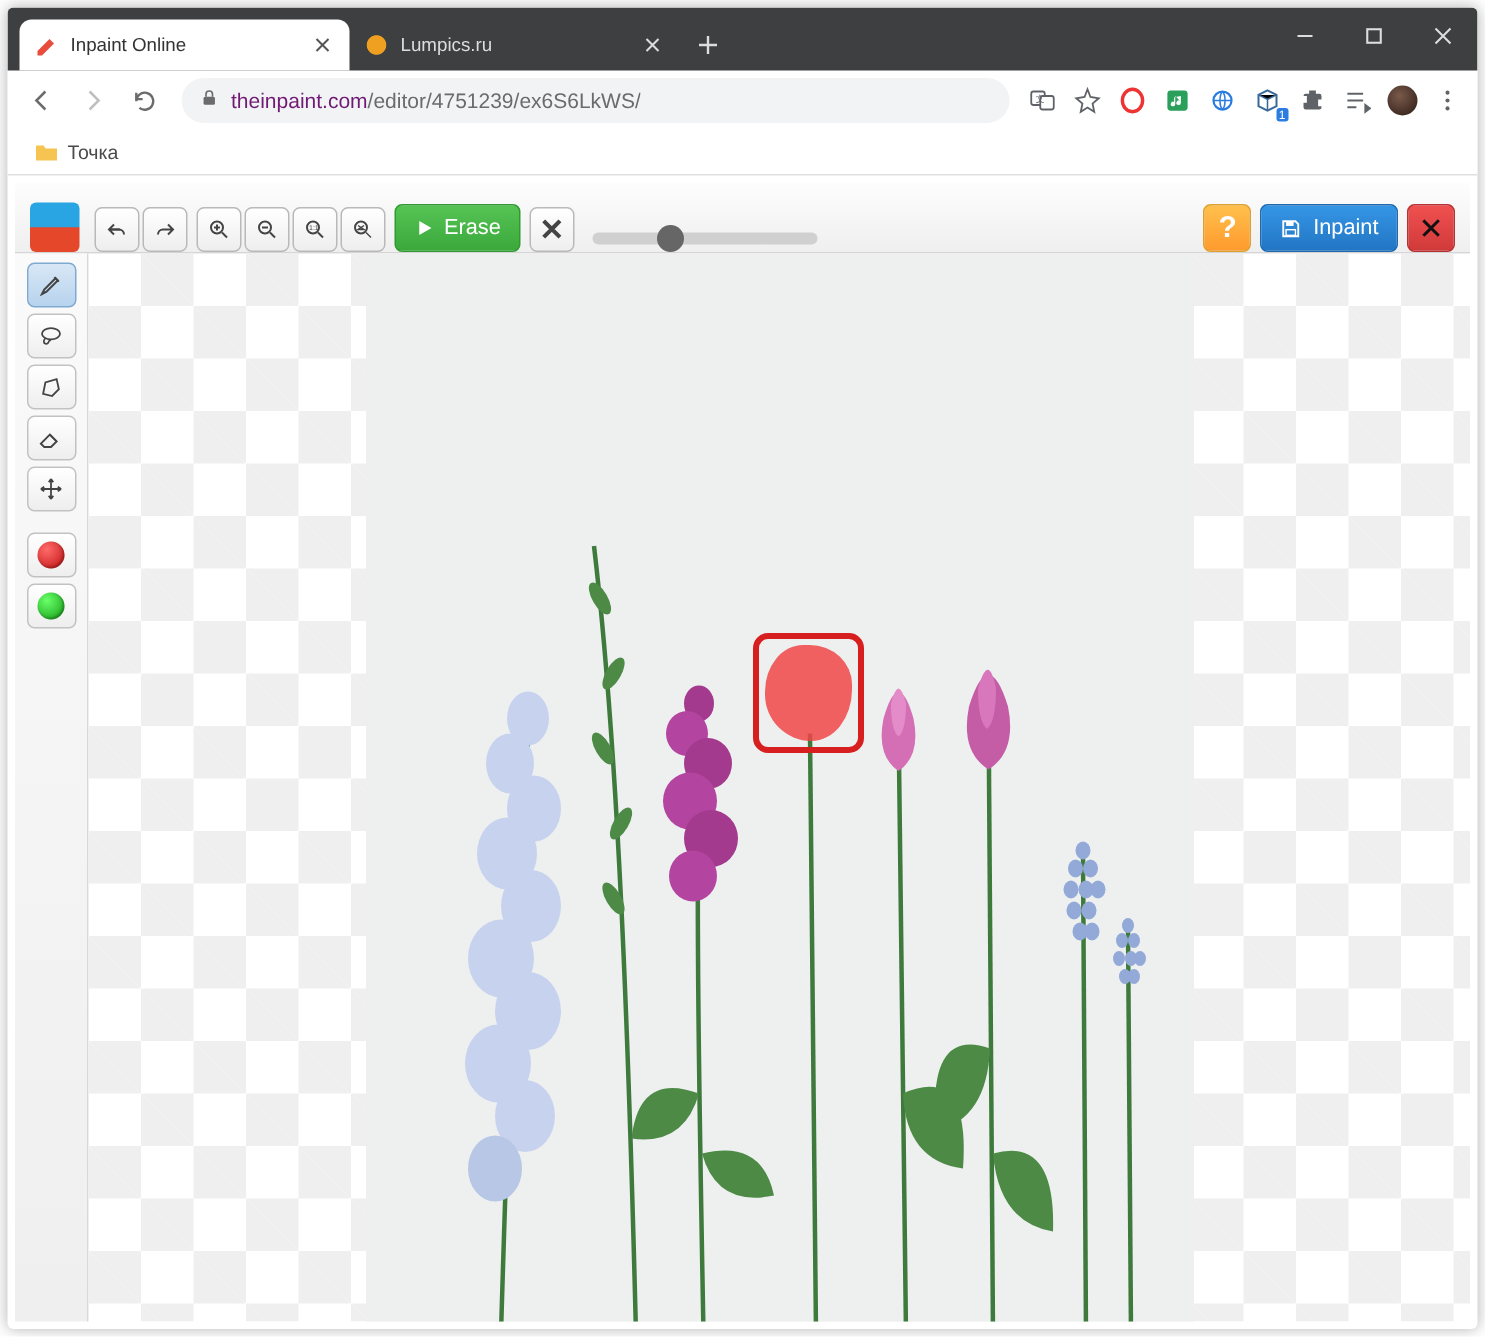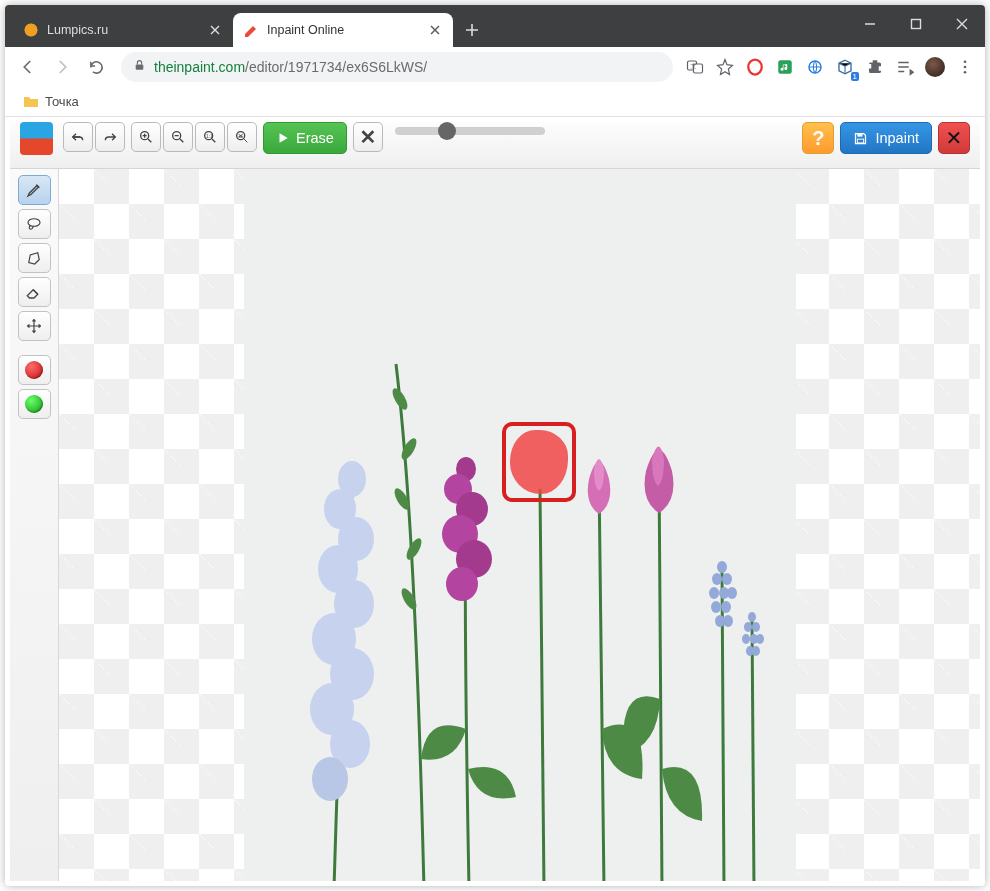--- a/index.html
+++ b/index.html
@@ -16,29 +16,29 @@
 .addtab{width:26px;height:26px;display:flex;align-items:center;justify-content:center;color:#ddd;margin-left:6px;align-self:center}
 .winbtns{position:absolute;right:0;top:0;display:flex}
 .winbtn{width:46px;height:38px;display:flex;align-items:center;justify-content:center;color:#ddd}
 .winbtn svg{width:12px;height:12px}
 .addrbar{height:40px;background:#fff;display:flex;align-items:center;padding:0 8px;gap:4px}
 .navbtn{width:30px;height:30px;display:flex;align-items:center;justify-content:center;color:#6b6b6b;border-radius:50%;cursor:pointer}
 .navbtn.disabled{color:#bfbfbf}
 .addr{flex:1;height:30px;background:#f1f3f4;border-radius:15px;display:flex;align-items:center;padding:0 12px;font-size:14px;color:#6b6b6b;gap:8px;margin:0 6px}
 .addr .lock{color:#6b6b6b}
 .addr .url{white-space:nowrap;overflow:hidden}
-.addr .dom{color:#15803d}
+.addr .dom{color:#701a75}
 .exticons{display:flex;align-items:center;gap:6px}
 .ext{width:24px;height:24px;display:flex;align-items:center;justify-content:center;color:#5f6368;position:relative}
 .bookmarkbar{height:30px;background:#fff;border-bottom:1px solid #e0e0e0;display:flex;padding:0 10px;font-size:13px;color:#4b4b4b}
 .bm{display:flex;align-items:center;gap:6px;padding:3px 8px;border-radius:4px}
 .bm .folder{width:16px;height:16px}
 
 .app{position:absolute;left:5px;right:5px;top:117px;bottom:5px;background:#fff}
-.app-toolbar{height:47px;background:linear-gradient(#fdfdfd,#efefef);border-bottom:1px solid #d5d5d5;display:flex;align-items:flex-start;padding:0 10px;gap:6px}
+.app-toolbar{height:47px;background:linear-gradient(#fdfdfd,#efefef);border-bottom:1px solid #d5d5d5;display:flex;align-items:flex-end;padding:0 10px;gap:6px}
 .tool-logo{width:33px;height:33px;border-radius:4px;background:linear-gradient(#2aa5e4 49%,#e4472a 51%);margin-right:4px}
 .btngrp{display:flex;gap:2px}
 .tbtn{width:30px;height:30px;border:1px solid #b9b9b9;border-radius:5px;background:linear-gradient(#fff,#eee);display:flex;align-items:center;justify-content:center;color:#444;cursor:pointer}
 .tbtn svg{width:16px;height:16px}
 .erase{height:32px;padding:0 12px;border:1px solid #2f9a2f;border-radius:5px;background:linear-gradient(#55c455,#3aa83a);color:#fff;font-size:14.5px;font-weight:500;display:flex;align-items:center;gap:6px;cursor:pointer}
 .erase svg{width:14px;height:14px;fill:#fff}
 .slider{width:150px;height:18px;display:flex;align-items:center;margin-left:6px}
 .slider .track{width:100%;height:8px;border-radius:4px;background:#d0d0d0;position:relative}
 .slider .thumb{position:absolute;top:-5px;left:29%;width:18px;height:18px;border-radius:50%;background:#666}
 .sp{flex:1}
@@ -64,37 +64,37 @@
 .delph{fill:#c7d3ee}
 .mark{position:absolute;left:258px;top:253px;width:74px;height:80px;border:4px solid #d81f1f;border-radius:10px}
 .mark .blob{position:absolute;inset:4px;border-radius:45% 50% 48% 55%/50% 42% 55% 50%;background:rgba(240,70,70,.85)}
 </style>
 </head>
 <body>
 <div class="outer-shadow">
 
 <div class="titlebar">
   <div class="tabs">
-    <div class="tab">
-      <span class="fav" style="background:radial-gradient(circle,#f0a020 55%,transparent 60%)"></span>
-      <span class="title">Lumpics.ru</span>
-      <span class="tclose">
-            <svg viewBox="0 0 10 10">
-              <path d="M1 1l8 8M9 1l-8 8" stroke="currentColor" stroke-width="1.4"></path>
-            </svg>
-          </span>
-    </div>
     <div class="tab active">
       <span class="fav"><svg viewBox="0 0 16 16">
               <path d="M2 12l8-8 3 3-8 8H2z" fill="#e74c3c"></path>
             </svg></span>
       <span class="title">Inpaint Online</span>
       <span class="tclose">
             <svg viewBox="0 0 10 10">
               <path d="M1 1l8 8M9 1l-8 8" stroke="#555" stroke-width="1.4"></path>
+            </svg>
+          </span>
+    </div>
+    <div class="tab">
+      <span class="fav" style="background:radial-gradient(circle,#f0a020 55%,transparent 60%)"></span>
+      <span class="title">Lumpics.ru</span>
+      <span class="tclose">
+            <svg viewBox="0 0 10 10">
+              <path d="M1 1l8 8M9 1l-8 8" stroke="currentColor" stroke-width="1.4"></path>
             </svg>
           </span>
     </div>
     <span class="addtab">
           <svg width="14" height="14" viewBox="0 0 14 14">
             <path d="M7 1v12M1 7h12" stroke="currentColor" stroke-width="1.6"></path>
           </svg>
         </span>
   </div>
   <div class="winbtns">
@@ -130,21 +130,21 @@
   <div class="navbtn">
         <svg width="17" height="17" viewBox="0 0 24 24">
           <path d="M4 12a8 8 0 1 1 3 6.2M4 4v6h6" fill="none" stroke="currentColor" stroke-width="2.2"></path>
         </svg>
       </div>
   <div class="addr">
     <span class="lock"><svg width="13" height="13" viewBox="0 0 24 24">
             <rect x="5" y="10" width="14" height="10" rx="2" fill="currentColor"></rect>
             <path d="M8 10V7a4 4 0 0 1 8 0v3" fill="none" stroke="currentColor" stroke-width="2"></path>
           </svg></span>
-    <span class="url"><span class="dom">theinpaint.com</span><span>/editor/1971734/ex6S6LkWS/</span></span>
+    <span class="url"><span class="dom">theinpaint.com</span><span>/editor/4751239/ex6S6LkWS/</span></span>
   </div>
   <div class="exticons">
     <div class="ext">
           <svg width="18" height="18" viewBox="0 0 24 24">
             <rect x="2" y="4" width="12" height="12" rx="2" fill="none" stroke="currentColor" stroke-width="1.6"></rect>
             <rect x="10" y="8" width="12" height="12" rx="2" fill="#fff" stroke="currentColor" stroke-width="1.6"></rect>
             <text x="6" y="13" font-size="8" fill="currentColor">文</text>
           </svg>
         </div>
     <div class="ext">

